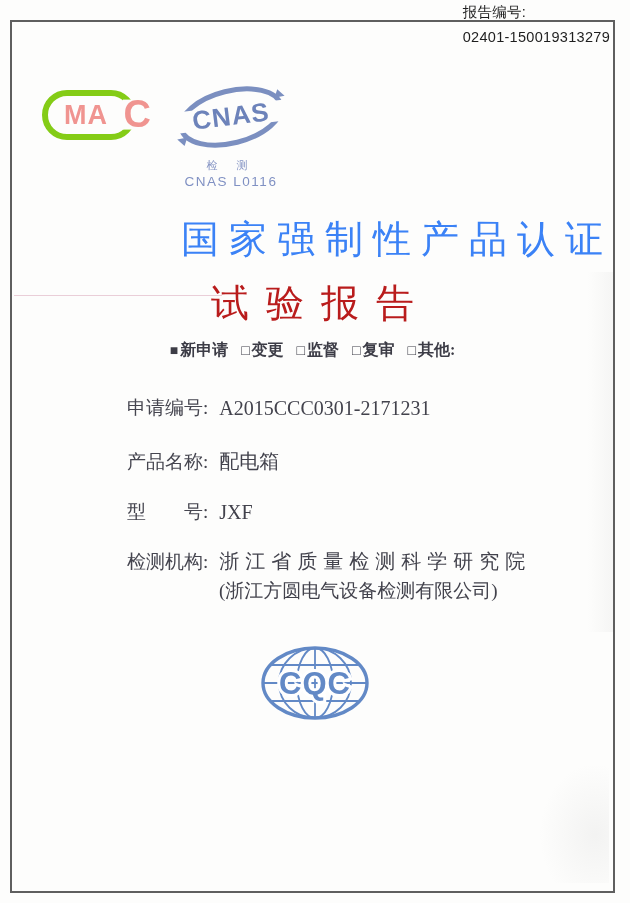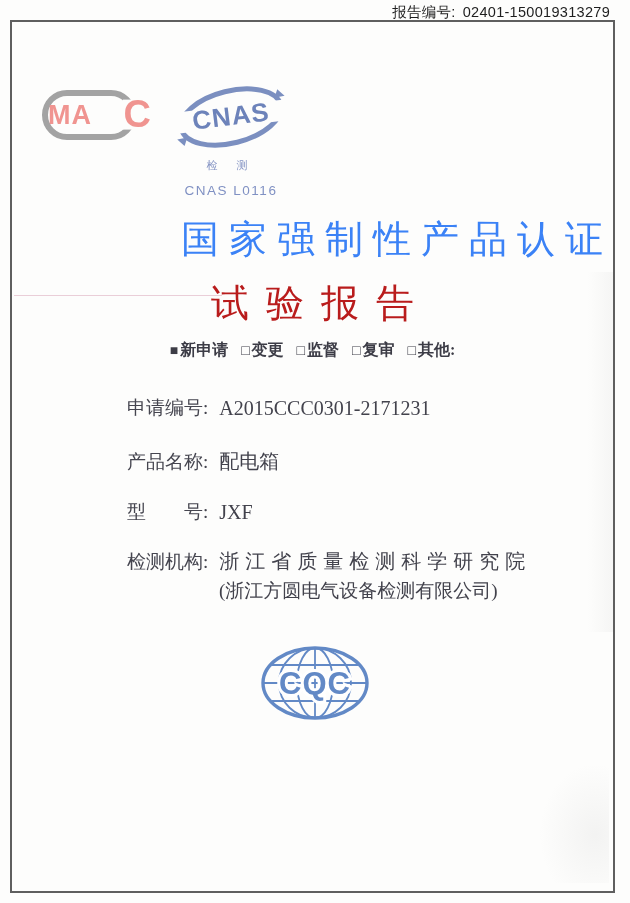--- a/index.html
+++ b/index.html
@@ -11,35 +11,35 @@
     overflow:hidden;
     color:#45454f;
   }
   .page { position:absolute; inset:0; }
 
   
   .report-no {
     position:absolute; top:3px; right:20px;
     font-family:"Liberation Sans","DejaVu Sans",sans-serif;
     font-size:14.5px; color:#1e1e1e; letter-spacing:.3px;
-    display:flex; gap:7px; align-items:baseline;
+    display:flex; gap:7px; align-items:baseline;flex-direction:column;
   }
 
   
   .border-box {
     position:absolute; left:10px; top:20px; right:15px; bottom:10px;
     border:2px solid #5f5f5f;
   }
 
   
   .cma { position:absolute; left:30px; top:68px; width:104px; height:50px; }
   .cma-oval {
     position:absolute; left:0; top:0; width:94px; height:50px;
-    border:6px solid #a3a3a3; border-radius:25px;
-    display:flex; align-items:center; 
+    border:6px solid #84cc16; border-radius:25px;
+    display:flex; align-items:center; justify-content:center;
   }
   .cma-ma {
     font-family:"Liberation Sans","DejaVu Sans",sans-serif;
     font-weight:bold; font-size:27px; color:#f09490; letter-spacing:1px;
     padding-right:6px; line-height:1;
   }
   .cma-c {
     position:absolute; right:-6px; top:50%; transform:translateY(-52%);
     font-family:"Liberation Sans","DejaVu Sans",sans-serif;
     font-weight:bold; font-size:38px; color:#f09490;
@@ -47,21 +47,21 @@
   }
   .cma-license {
     position:absolute; left:16px; top:121px;
     font-size:21px; color:#ee6257; letter-spacing:1.5px;
   }
 
   
   .cnas { position:absolute; left:160px; top:60px; width:118px; text-align:center; }
   .cnas-caption { font-size:11px; color:#8594c4; letter-spacing:8px; margin-top:2px;
     font-family:"Liberation Sans","DejaVu Sans",sans-serif; }
-  .cnas-code { font-size:13.5px; color:#8091c3; letter-spacing:1.5px; margin-top:10px;
+  .cnas-code { font-size:13.5px; color:#8091c3; letter-spacing:1.5px; margin-top:1px;
     font-family:"Liberation Sans","DejaVu Sans",sans-serif; }
 
   
   .title-line1 {
     position:absolute; left:0; right:0; top:192px; text-align:right;
     font-size:38px; color:#3b82f6; letter-spacing:10px; text-indent:10px;
     font-weight:500;
   }
   .title-line2 {
     position:absolute; left:0; right:0; top:256px; text-align:center;

